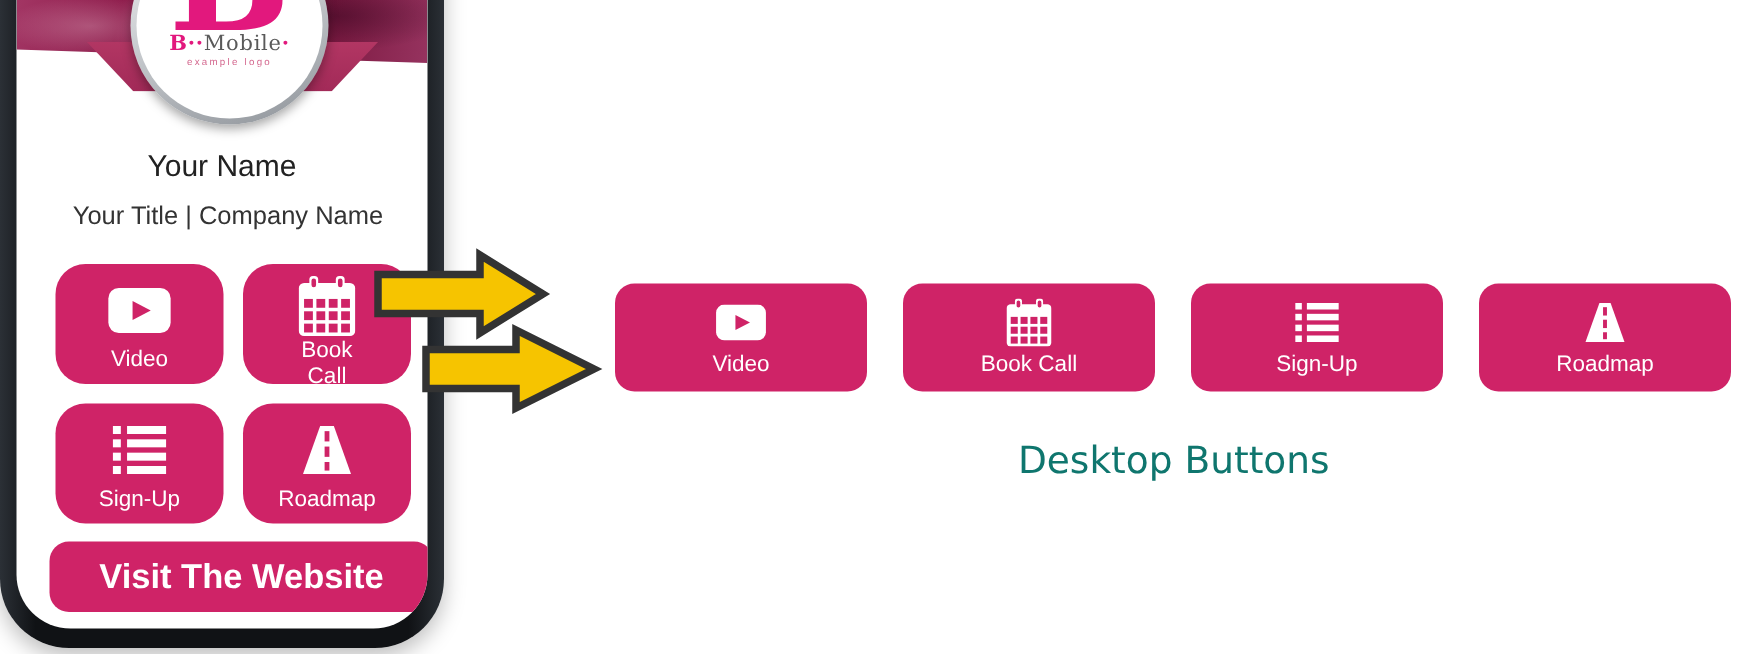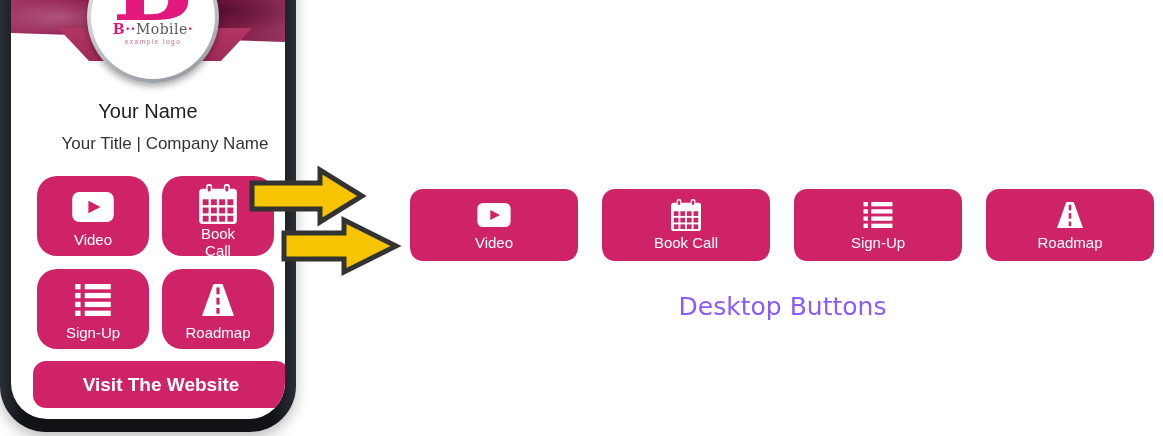--- a/index.html
+++ b/index.html
@@ -58,21 +58,21 @@
   .logo-name .pk { color:#e2187d; font-weight:bold; }
   .logo-tagline {
     font-size:6.5px; color:#d4688f; letter-spacing:1.5px; margin-top:1px;
   }
 
   .profile-name {
     position:absolute; left:0; top:170px; width:100%; text-align:center;
     font-size:20px; color:#222; 
   }
   .profile-title {
-    position:absolute; left:17px; top:204px; width:100%; text-align:center;
+    position:absolute; left:4px; top:204px; width:100%; text-align:center;
     font-size:17px; color:#333;
   }
 
   
   .btn-grid {
     position:absolute; left:26px; top:246px; width:237px;
     display:grid; grid-template-columns:112px 112px; gap:13px;
   }
   .pbtn {
     height:80px; background:#cf2367; border-radius:20px; overflow:hidden;
@@ -83,21 +83,21 @@
     color:#fff; font-size:15px; line-height:17px; text-align:center; margin-top:1px;
   }
   .pbtn-label.narrow { width:44px; }
 
   .pbtn .ic-video{height:30px;} .pbtn .ic-cal{height:40px;}
   .pbtn .ic-list{height:32px;} .pbtn .ic-road{height:32px;}
 
   .website-btn {
     position:absolute; left:22px; top:431px; width:256px; height:47px;
     background:#cf2367; border-radius:13px; display:flex; align-items:center;
-    justify-content:center; color:#fff; font-size:19px; font-weight:bold;
+    justify-content:center; color:#fff; font-size:23px; font-weight:bold;
     cursor:pointer;
   }
 
   
   .arrows { position:absolute; left:0; top:0; width:1163px; height:436px; z-index:40; pointer-events:none; }
 
   
   .desktop-row {
     position:absolute; left:410px; top:189px; display:flex; gap:24px; z-index:10;
   }
@@ -106,21 +106,21 @@
     display:flex; flex-direction:column; align-items:center; cursor:pointer;
     overflow:hidden;
   }
   .dbtn .icbox { height:38px; margin-top:7px; display:flex; align-items:center; justify-content:center; }
   .dbtn-label { color:#fff; font-size:15px; margin-top:0; }
   .dbtn .ic-video{height:24px;} .dbtn .ic-cal{height:32px;}
   .dbtn .ic-list{height:26px;} .dbtn .ic-road{height:26px;}
 
   .desktop-caption {
     position:absolute; left:410px; top:292px; width:745px; text-align:center;
-    font-family:"DejaVu Sans", sans-serif; font-size:25px; color:#8b5cf6;
+    font-family:"DejaVu Sans", sans-serif; font-size:25px; color:#0f766e;
   }
   svg { display:block; }
 </style>
 </head>
 <body>
 
 <div class="canvas">
 
   <div class="phone-frame">
 

